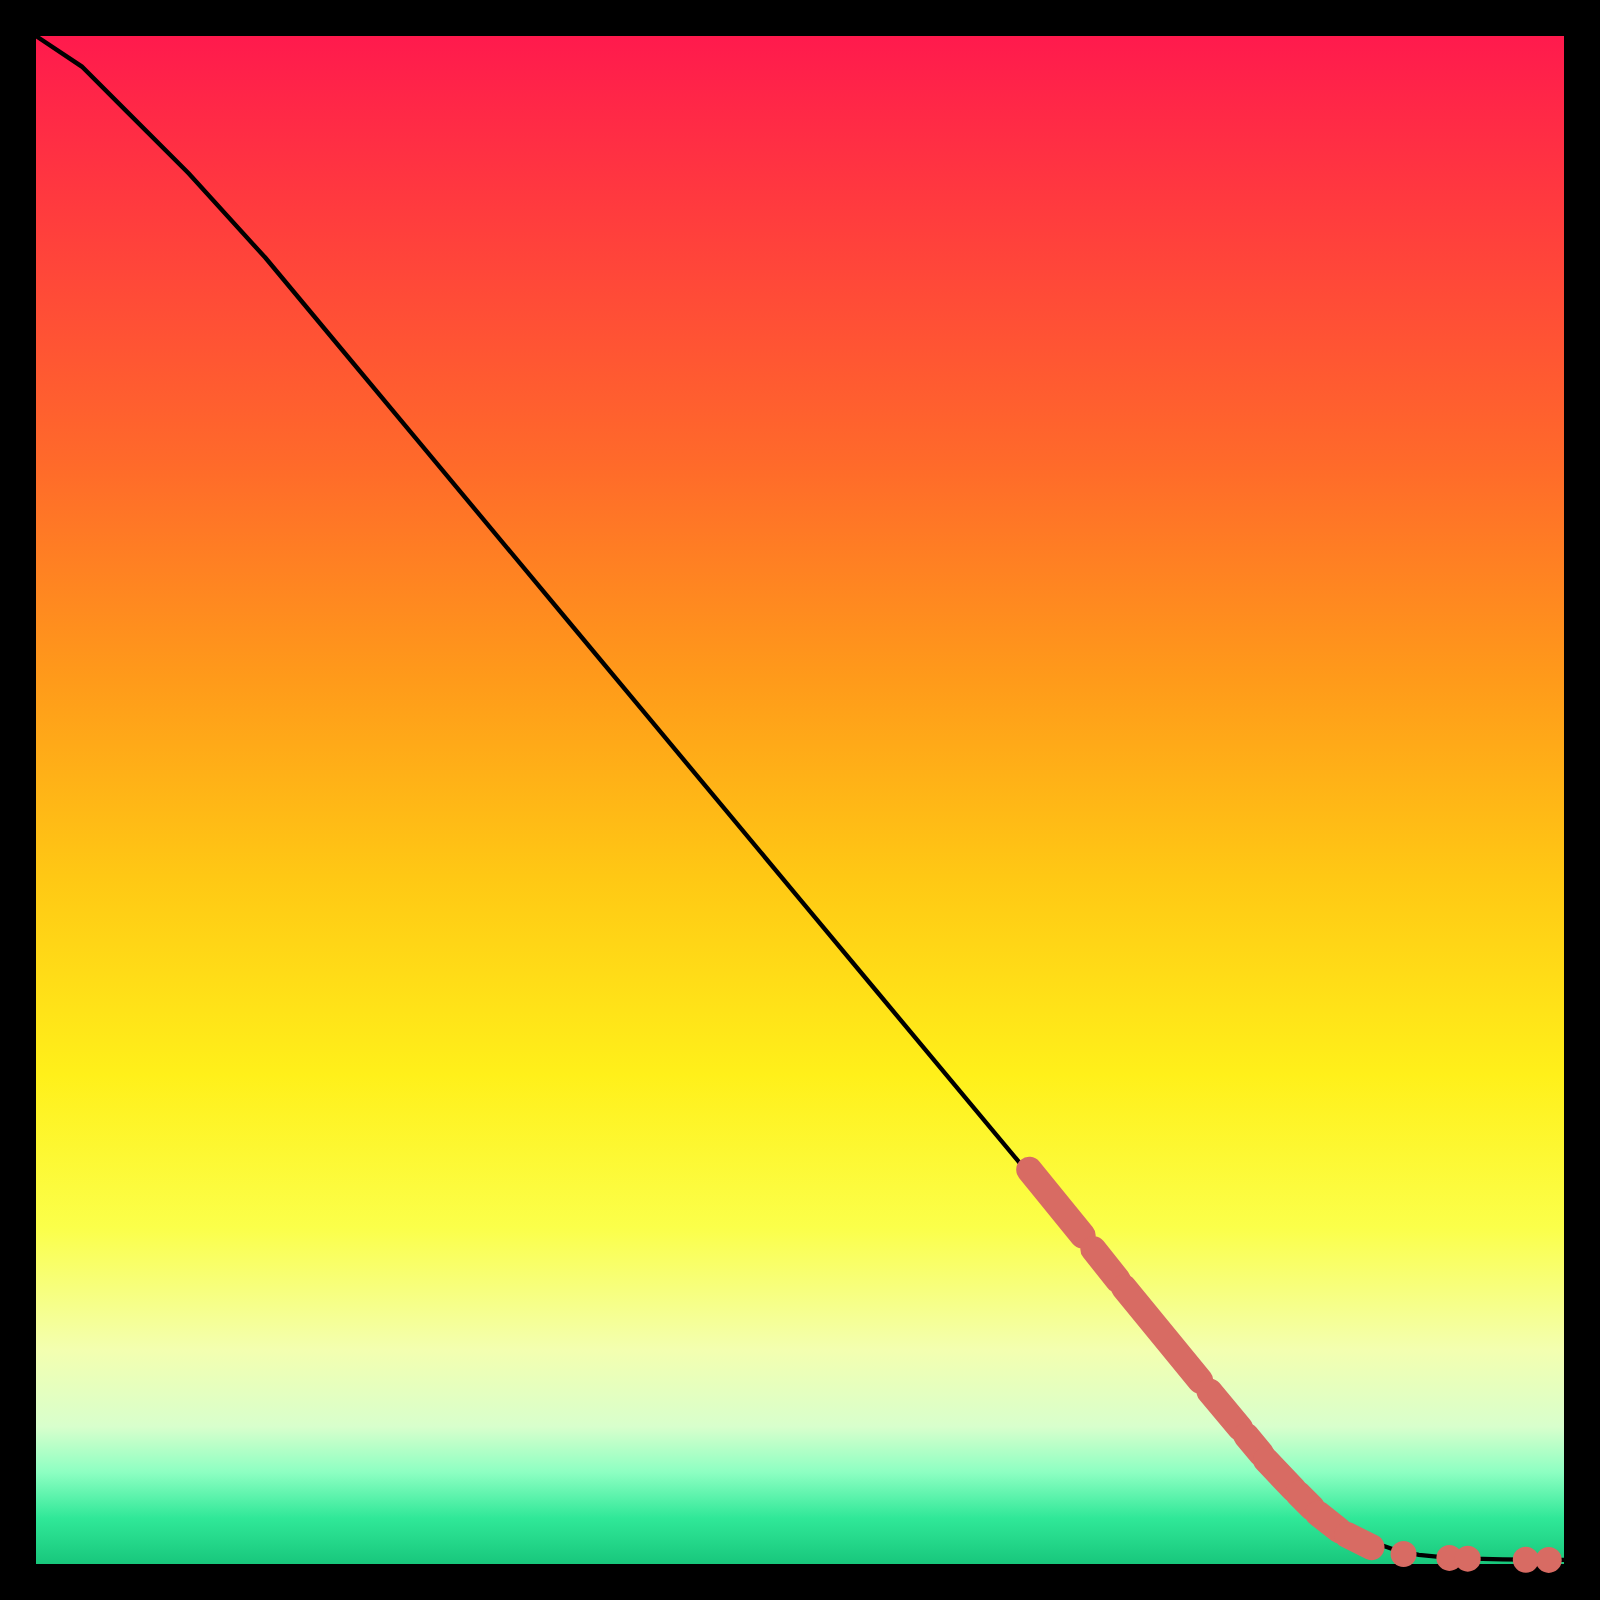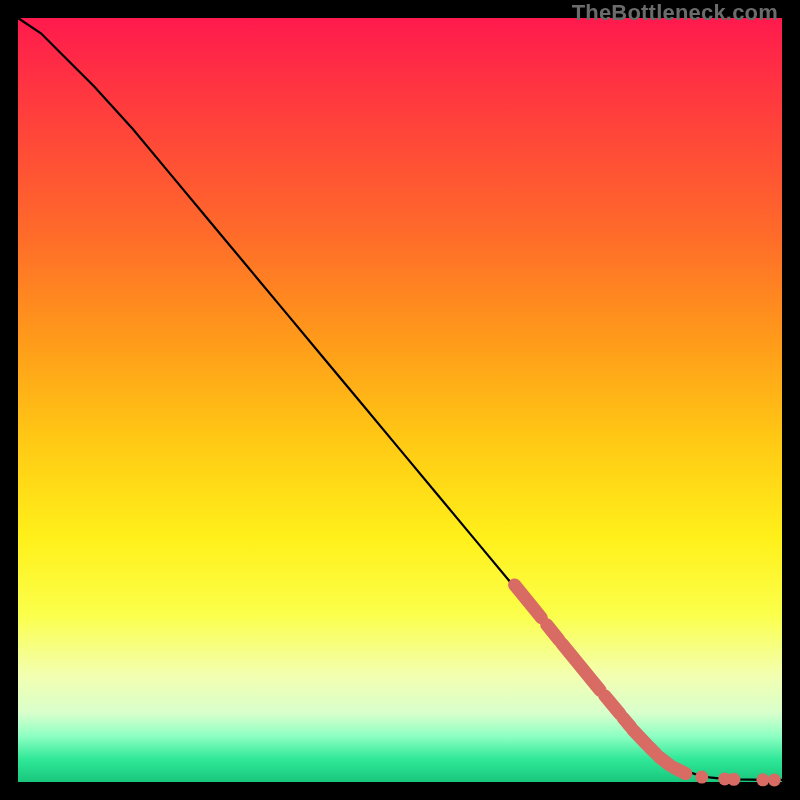--- a/index.html
+++ b/index.html
@@ -51,14 +51,13 @@
           <line x1="641.00" y1="738.79" x2="651.69" y2="747.19" class="dash"></line>
           <line x1="655.51" y1="749.48" x2="667.74" y2="755.60" class="dash"></line>
           <circle cx="683.78" cy="759.03" r="6.5" class="dot"></circle>
           <circle cx="706.70" cy="760.94" r="6.5" class="dot"></circle>
           <circle cx="715.87" cy="761.33" r="6.5" class="dot"></circle>
           <circle cx="744.90" cy="761.86" r="6.5" class="dot"></circle>
           <circle cx="756.36" cy="761.94" r="6.5" class="dot"></circle>
         </g>
     </svg>
   </div>
-  <div class="credit">TheBottleneck.com</div>
 </div>
 
 </body></html>

